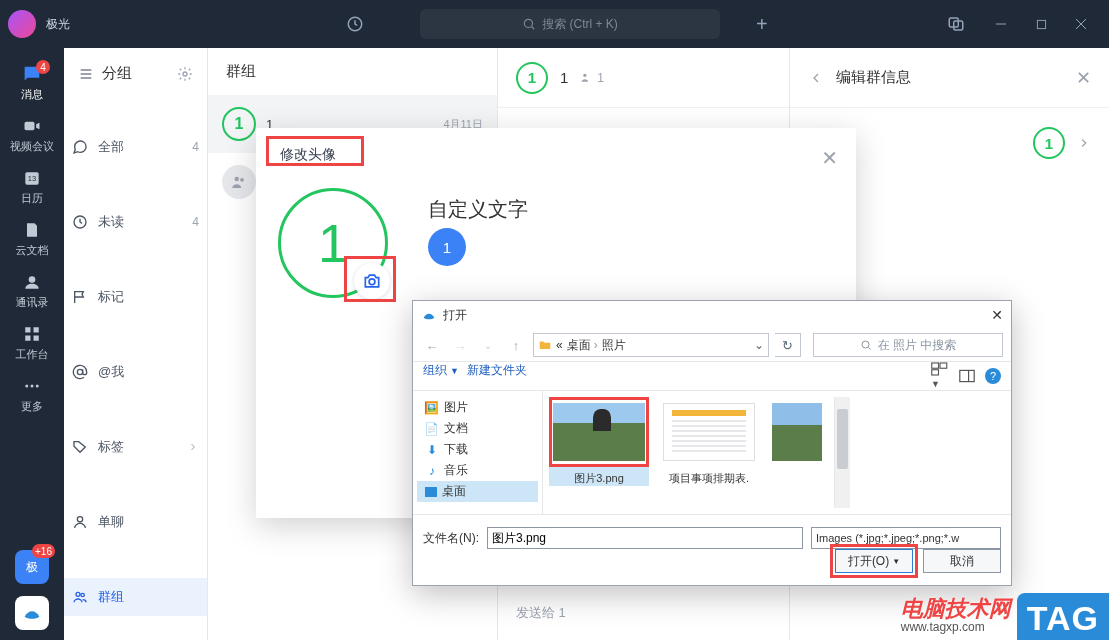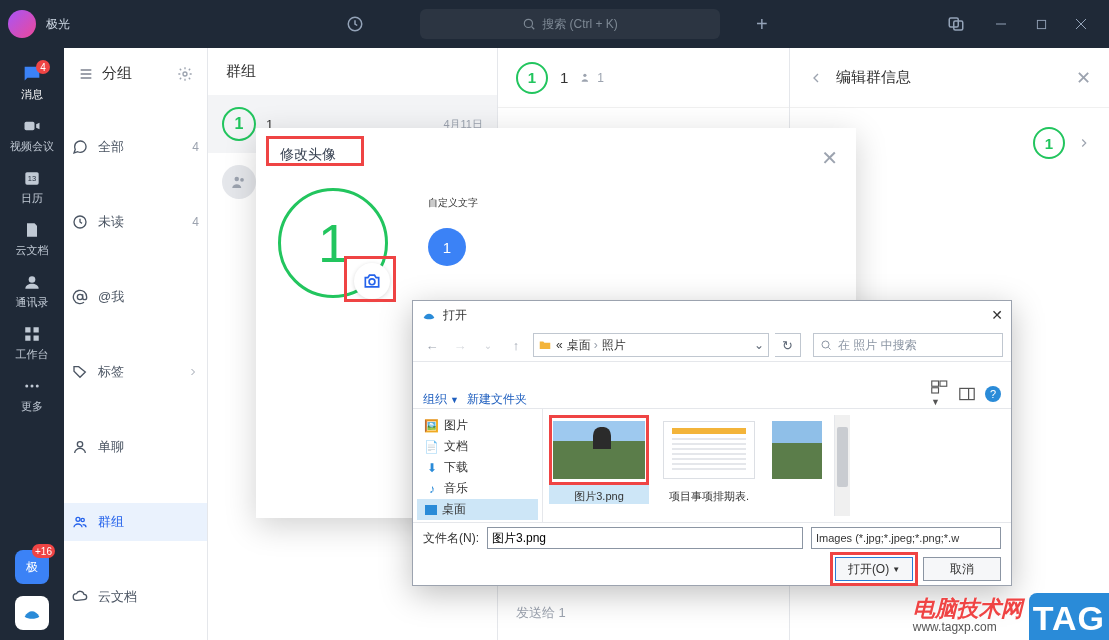--- a/index.html
+++ b/index.html
@@ -66,36 +66,36 @@
 
 
 .modal { position:absolute; left:256px; top:128px; width:600px; height:390px; background:#fff; box-shadow:0 8px 30px rgba(0,0,0,.18); z-index:20; padding:18px 24px; }
 .modal-title { font-size:14px; color:#374151; }
 .modal-close { position:absolute; right:18px; top:18px; color:#9ca3af; font-size:20px; }
 .redbox { position:absolute; border:3px solid #ef4444; pointer-events:none; }
 .redbox.title-box { left:10px; top:8px; width:98px; height:30px; }
 .big-avatar { position:absolute; left:22px; top:60px; width:110px; height:110px; border:3px solid #22c55e; border-radius:50%; display:flex; align-items:center; justify-content:center; color:#22c55e; font-size:54px; font-weight:300; }
 .camera-btn { position:absolute; left:98px; top:135px; width:36px; height:36px; background:#fff; border-radius:50%; display:flex; align-items:center; justify-content:center; color:#2563eb; box-shadow:0 1px 4px rgba(0,0,0,.15); z-index:2; }
 .redbox.cam-box { left:88px; top:128px; width:52px; height:46px; z-index:3; }
-.custom-text { position:absolute; left:172px; top:68px; font-size:10px; }
+.custom-text { position:absolute; left:172px; top:68px; font-size:20px; }
 .blue-circle { position:absolute; left:172px; top:100px; width:38px; height:38px; border-radius:50%; background:#3b82f6; color:#fff; display:flex; align-items:center; justify-content:center; font-size:15px; }
 
 
 .filedlg { position:absolute; left:412px; top:300px; width:600px; height:286px; background:#fff; border:1px solid #9ca3af; box-shadow:0 8px 30px rgba(0,0,0,.25); z-index:30; display:flex; flex-direction:column; }
 .dlg-titlebar { height:28px; display:flex; align-items:center; padding:0 8px; font-size:12px; gap:6px; }
 .dlg-titlebar .x { margin-left:auto; font-size:14px; }
 .win-icon { width:16px; height:16px; }
 .dlg-nav { height:32px; display:flex; align-items:center; padding:0 8px; gap:6px; }
 .nav-arrow { width:22px; height:22px; display:flex; align-items:center; justify-content:center; color:#9ca3af; }
 .addr-bar { flex:1; height:24px; border:1px solid #c0c7d0; display:flex; align-items:center; padding:0 4px; gap:4px; font-size:12px; }
 .addr-seg { display:flex; align-items:center; gap:3px; }
 .addr-drop { margin-left:auto; color:#606a78; }
 .refresh { width:26px; height:24px; border:1px solid #c0c7d0; border-left:none; display:flex; align-items:center; justify-content:center; color:#606a78; }
-.dlg-search { width:190px; height:24px; border:1px solid #c0c7d0; margin-left:6px; display:flex; align-items:center; padding:0 6px; font-size:12px; color:#8b95a3; gap:6px; }
-.dlg-toolbar { height:48px; border-top:1px solid #e5e7eb; border-bottom:1px solid #e5e7eb; display:flex; align-items:flex-end; padding:0 10px; font-size:12px; }
+.dlg-search { width:190px; height:24px; border:1px solid #c0c7d0; margin-left:6px; display:flex; align-items:center; padding:0 6px; font-size:12px; color:#8b95a3; gap:6px;justify-content:center; }
+.dlg-toolbar { height:30px; border-top:1px solid #e5e7eb; border-bottom:1px solid #e5e7eb; display:flex; align-items:flex-start; padding:0 10px; font-size:12px; }
 .dlg-toolbar .org { color:#1f5fbf; display:flex; align-items:center; gap:3px; }
 .dlg-toolbar .newf { color:#1f5fbf; margin-left:8px; }
 .dlg-toolbar .right-tools { margin-left:auto; display:flex; align-items:center; gap:10px; }
 .dlg-body { flex:1; display:flex; overflow:hidden; }
 .dlg-tree { width:130px; border-right:1px solid #e5e7eb; padding:6px 4px; font-size:12px; }
 .tree-item { display:flex; align-items:center; gap:5px; padding:2px 8px; }
 .tree-item.sel { background:#cde6f7; }
 .tree-icon { width:14px; height:14px; display:inline-flex; align-items:center; justify-content:center; }
 .dlg-files { flex:1; padding:6px; display:flex; gap:10px; align-items:flex-start; overflow:hidden; }
 .file-item { width:100px; display:flex; flex-direction:column; align-items:center; font-size:11px; gap:4px; }
@@ -105,36 +105,36 @@
 .thumb { width:92px; height:58px; background:#d1d5db; }
 .thumb.kiki { background: linear-gradient(180deg, #9ec9ef 0%, #9ec9ef 35%, #5b7d4a 35%, #5b7d4a 100%); position:relative; }
 .thumb.kiki::after { content:""; position:absolute; left:40px; top:6px; width:18px; height:22px; background:#2b2b2b; border-radius:40% 40% 0 0; }
 .thumb.flower { background: radial-gradient(circle at 40% 50%, #e14b6e 0 20px, #1a0f12 20px); }
 .thumb.doc { background:#fff; border:1px solid #dcdfe4; position:relative; }
 .thumb.doc::before { content:""; position:absolute; left:8px; top:6px; right:8px; height:6px; background:#f3b43a; }
 .thumb.doc::after { content:""; position:absolute; left:8px; top:16px; right:8px; bottom:6px; background:repeating-linear-gradient(#e5e7eb 0 2px, transparent 2px 5px); }
 .thumb.kiki2 { background: linear-gradient(180deg, #8fbfe8 0%, #8fbfe8 38%, #5b7d4a 38%, #5b7d4a 100%); }
 .file-scroll { width:16px; align-self:stretch; background:#f0f0f0; border-left:1px solid #e5e7eb; position:relative; }
 .file-scroll::after { content:""; position:absolute; left:2px; top:12px; right:2px; height:60px; background:#c9ccd1; border-radius:2px; }
-.dlg-bottom { border-top:1px solid #e5e7eb; padding:4px 10px; display:flex; flex-direction:column; gap:8px; font-size:12px; }
+.dlg-bottom { border-top:1px solid #e5e7eb; padding:12px 10px; display:flex; flex-direction:column; font-size:12px; }
 .filename-row { display:flex; align-items:center; gap:8px; }
 .filename-row label { white-space:nowrap; }
 .filename-input { flex:1; height:22px; border:1px solid #8b95a3; padding:0 4px; font-size:12px; }
 .filter-combo { width:190px; height:22px; border:1px solid #8b95a3; display:flex; align-items:center; padding:0 4px; font-size:11px; white-space:nowrap; overflow:hidden; }
 .btn-row { display:flex; justify-content:flex-end; gap:10px; }
 .dlg-btn { width:78px; height:24px; border:1px solid #8b95a3; background:#f6f7f9; display:flex; align-items:center; justify-content:center; font-size:12px; }
 .dlg-btn.primary { border:1px solid #2a7bd4; }
 .redbox.open-box { left:-5px; top:-5px; right:-5px; bottom:-5px; }
 .open-wrap { position:relative; }
 
 
 .watermark { position:absolute; right:0; bottom:0; z-index:50; display:flex; align-items:flex-end; }
 .wm-text { color:#ef4444; font-weight:bold; font-style:italic; font-size:22px; line-height:1.1; text-align:left; padding-bottom:6px; padding-right:6px; text-shadow:0 0 2px #fff; }
 .wm-text small { display:block; font-size:12px; color:#555; font-weight:normal; font-style:normal; }
-.wm-tag { background:#2a8bd8; color:#fff; font-weight:bold; font-size:34px; padding:6px 4px 2px; border-radius:8px 0 0 0; letter-spacing:1px; }
+.wm-tag { background:#2a8bd8; color:#fff; font-weight:bold; font-size:34px; padding:6px 10px 2px; border-radius:8px 0 0 0; letter-spacing:1px; }
 
 svg { display:block; }
 
 .history-icon { margin-left: 260px; }
 </style>
 </head>
 <body>
 
 <div class="topbar">
   <div class="logo-badge"></div>
@@ -283,20 +283,26 @@
       <span>全部</span>
       <span class="side-count">4</span>
     </div>
     <div class="side-item">
       <svg width="16" height="16" viewBox="0 0 24 24" fill="none" stroke="currentColor" stroke-width="2">
           <circle cx="12" cy="12" r="9"></circle>
           <path d="M12 7v5l3 2"></path>
         </svg>
       <span>未读</span>
       <span class="side-count">4</span>
+    </div>
+    <div class="side-item">
+      <svg width="16" height="16" viewBox="0 0 24 24" fill="none" stroke="currentColor" stroke-width="2">
+          <path d="M4 21V4h13l-2 4 2 4H4"></path>
+        </svg>
+      <span>标记</span>
     </div>
     <div class="side-item">
       <svg width="16" height="16" viewBox="0 0 24 24" fill="none" stroke="currentColor" stroke-width="2">
           <circle cx="12" cy="12" r="4"></circle>
           <path d="M16 8v5a3 3 0 0 0 6 0v-1a10 10 0 1 0-4 8"></path>
         </svg>
       <span>@我</span>
     </div>
     <div class="side-item">
       <svg width="16" height="16" viewBox="0 0 24 24" fill="none" stroke="currentColor" stroke-width="2">

